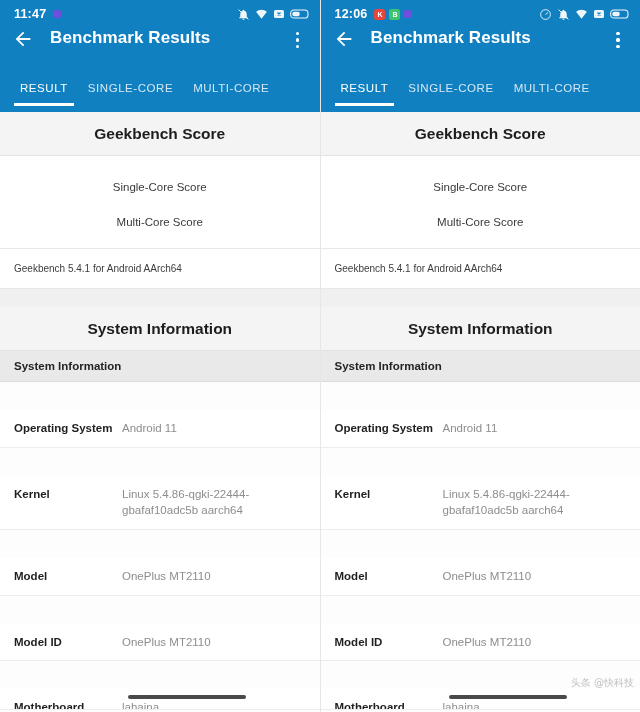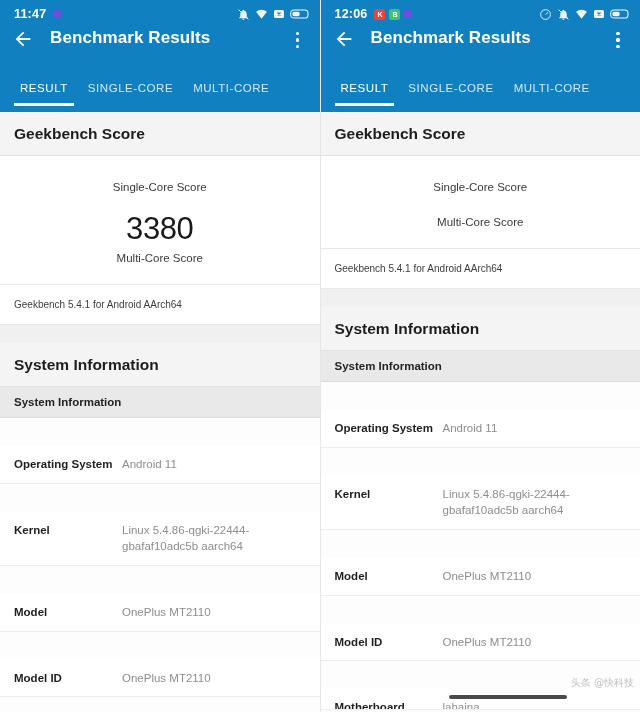--- a/index.html
+++ b/index.html
@@ -61,20 +61,21 @@
   .tab.active::after{
     content:"";position:absolute;left:4px;right:4px;bottom:0;height:3px;background:#fff;
   }
 
   
   .content{background:#fdfdfd;height:600px;overflow:hidden;}
 
   .section-head{
     background:#f4f4f4;border-bottom:1px solid #e3e3e3;
     padding:13px 14px 12px 14px;
+    text-align:center;
   }
   .section-head .t{font-size:15.5px;font-weight:bold;color:#1d1d1d;}
 
   .score-card{background:#fff;padding:16px 0 6px 0;}
   .score-block{text-align:center;padding:4px 0 14px 0;}
   .score-value{font-size:31px;color:#1a1a1a;line-height:1.16;letter-spacing:-.4px;}
   .score-label{font-size:11.5px;color:#3a3a3a;margin-top:5px;}
 
   .version-row{
     background:#fff;border-top:1px solid #e8e8e8;border-bottom:1px solid #e8e8e8;
@@ -168,21 +169,20 @@
 
       <div class="section-head">
         <div class="t">Geekbench Score</div>
       </div>
 
       <div class="score-card">
           <div class="score-block">
             <div class="score-label">Single-Core Score</div>
           </div>
           <div class="score-block">
-            <div class="score-value">3380</div>
             <div class="score-label">Multi-Core Score</div>
           </div>
         </div>
 
       <div class="version-row">Geekbench 5.4.1 for Android AArch64</div>
 
       <div class="spacer"></div>
 
       <div class="section-head">
         <div class="t">System Information</div>

